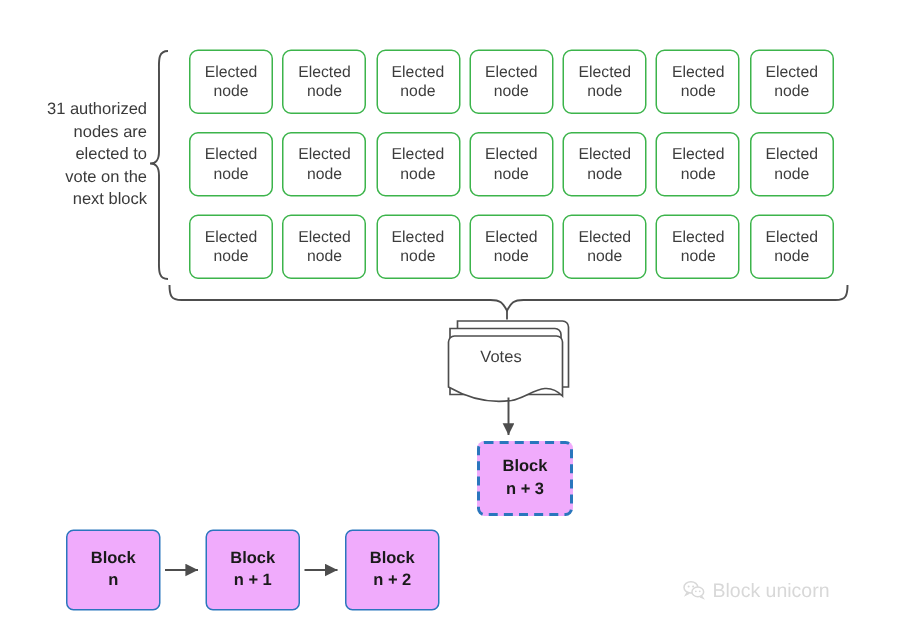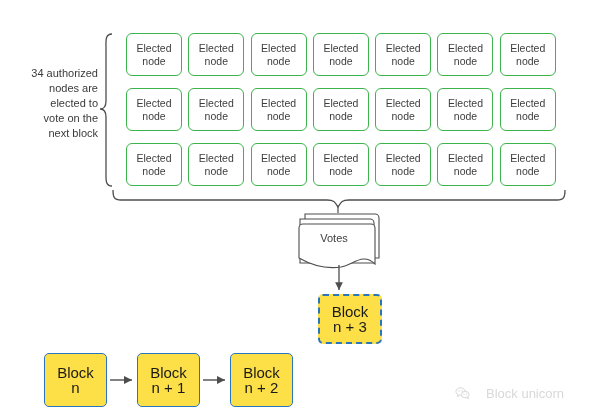--- a/index.html
+++ b/index.html
@@ -60,27 +60,27 @@
     left:300px; top:232px;
     width:68px;
     text-align:center;
     font-size:11px;
     color:#3d3d3d;
   }
 
   
   .block{
     position:absolute;
-    background:#fde047;
+    background:#f0abfc;
     display:flex;
     align-items:center;
     justify-content:center;
     text-align:center;
-    font-size:15px;
-    font-weight:normal;
+    font-size:11px;
+    font-weight:bold;
     line-height:15px;
     color:#1a1a1a;
     white-space:pre-line;
     box-sizing:border-box;
   }
   .block.solid{
     border:1.8px solid #2a76bd;
     border-radius:5px;
   }
   .block.dashed{
@@ -91,33 +91,33 @@
   #block-n {left:44px; top:353px;width:63px;height:54px;}
   #block-n1{left:137px;top:353px;width:63px;height:54px;}
   #block-n2{left:230px;top:353px;width:63px;height:54px;}
 
   
   .watermark{
     position:absolute;
     left:455px; top:386px;
     display:flex;
     align-items:center;
-    gap:16px;
+    gap:5px;
     color:#d8d8d8;
     font-size:13px;
     user-select:none;
   }
   .watermark .wm-icon{display:block;}
 </style>
 </head>
 <body>
 
 <div id="stage">
 
-  <div class="caption">34 authorized
+  <div class="caption">31 authorized
 nodes are
 elected to
 vote on the
 next block</div>
 
   <svg id="overlay" viewBox="0 0 600 420">
     <defs>
       <marker id="arrowhead" markerWidth="7" markerHeight="7" refX="6" refY="3" orient="auto">
         <path d="M0,0 L6,3 L0,6 z" fill="#4d4d4d"></path>
       </marker>

